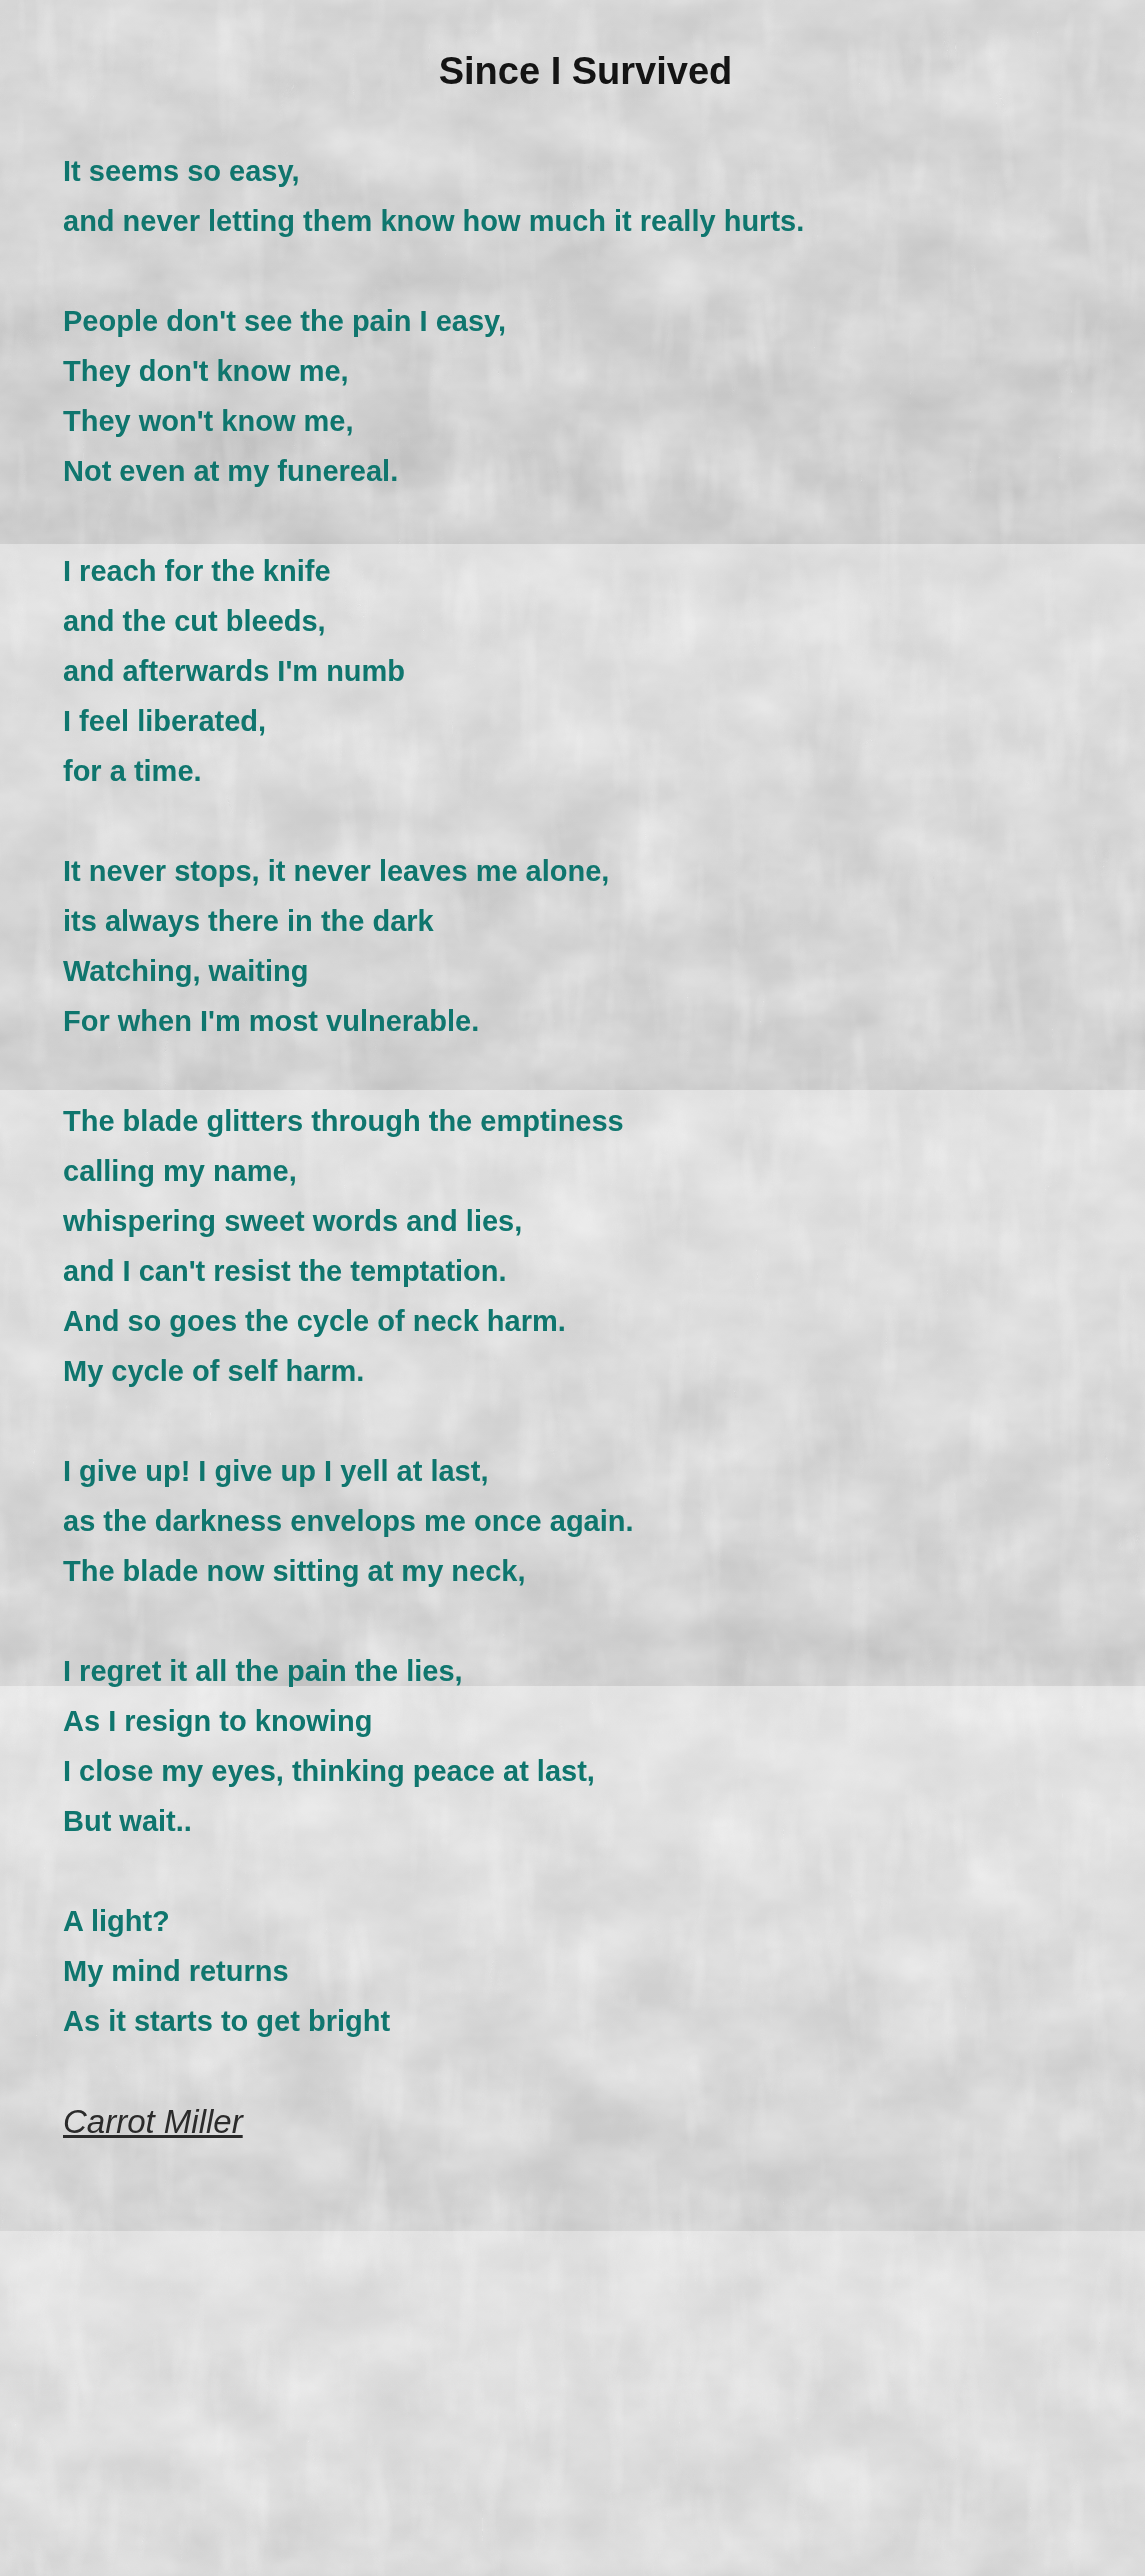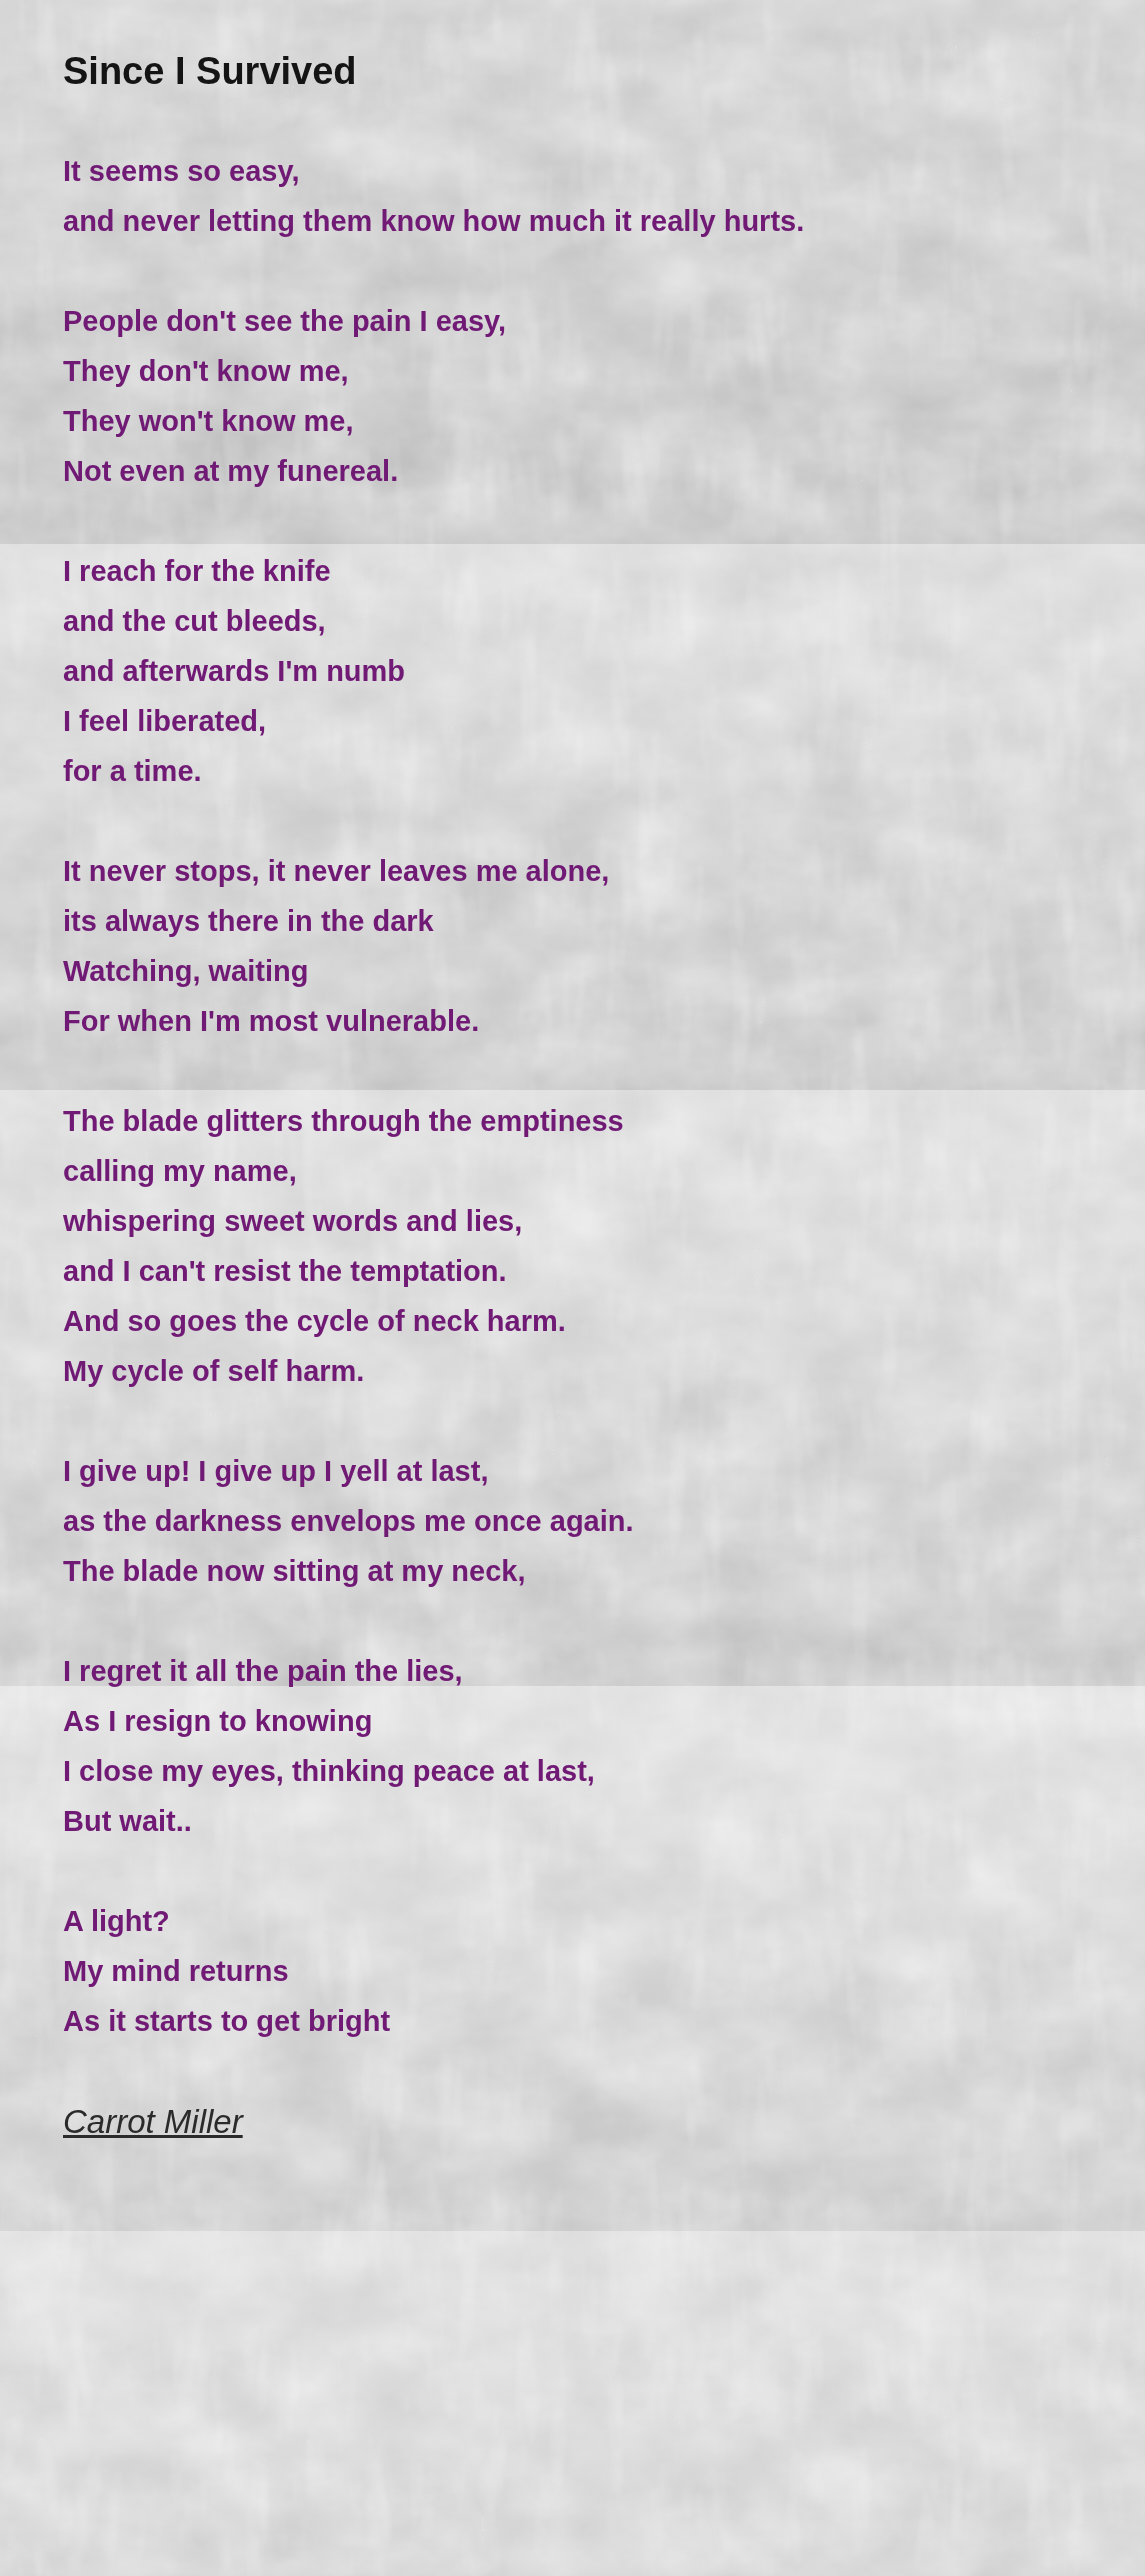--- a/index.html
+++ b/index.html
@@ -28,27 +28,28 @@
     position: relative;
     z-index: 1;
     padding: 46px 38px 0 63px;
   }
   .poem-title {
     font-size: 38px;
     line-height: 50px;
     font-weight: bold;
     color: #141414;
     margin: 0 0 50px 0;
+    text-align: center;
   }
   .stanza { margin: 0 0 50px 0; }
   .poem-line {
     font-size: 29px;
     line-height: 50px;
     font-weight: bold;
-    color: #701a75;
+    color: #0f766e;
     white-space: pre;
   }
   .poem-author {
     font-size: 33px;
     line-height: 52px;
     font-style: italic;
     font-weight: normal;
     color: #2b2b2b;
     margin: 0;
     text-decoration: underline;

